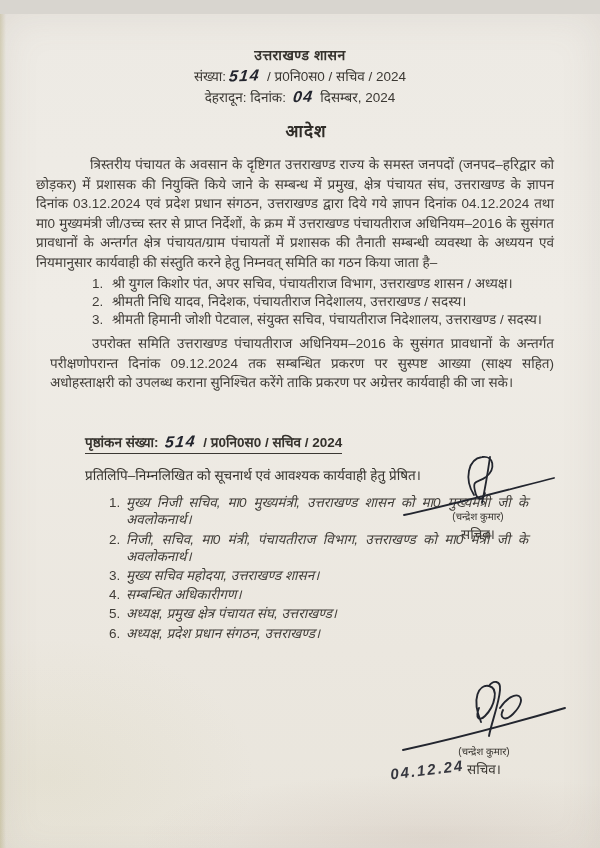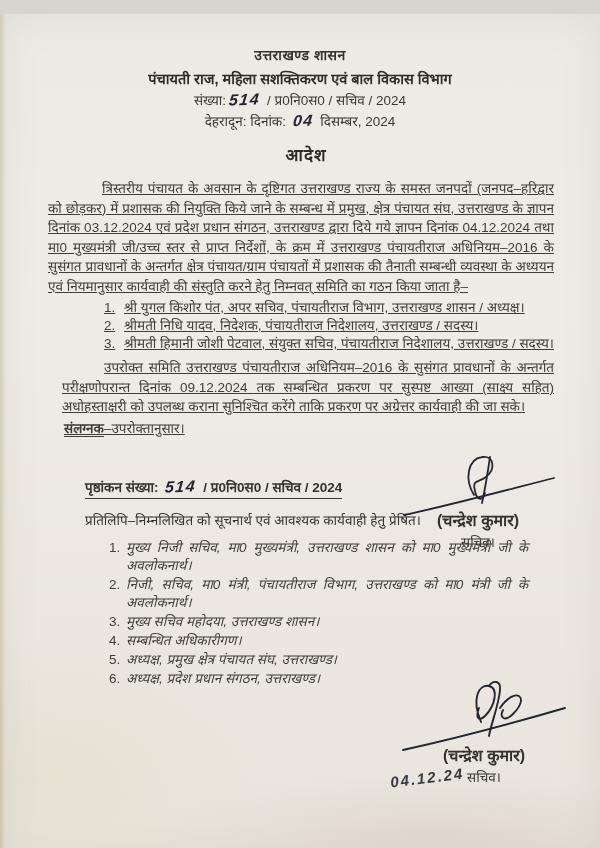--- a/index.html
+++ b/index.html
@@ -50,41 +50,40 @@
     font-weight: bold;
     font-size: 16px;
     color: #23252e;
     letter-spacing: 1.5px;
     transform: skewX(-8deg) rotate(-2deg);
     padding: 0 3px;
   }
 
   
   .bodytext {
-    padding: 0 46px 0 48px;
+    padding: 0 46px 0 36px;
     font-size: 13.5px;
     line-height: 19.5px;
     text-align: justify;
-    text-decoration: underline;
   }
   .para1 { margin: 13px 0 0 0; text-indent: 54px; }
   .clist { margin: 3px 0 0 56px; }
   .clist .li { display: flex; line-height: 17.8px; text-align: justify; }
   .clist .num { flex: 0 0 20px; }
   .clist .txt { flex: 1; }
   .para2 { margin: 6px 0 0 14px; text-indent: 42px; }
   .encl  { margin: 2px 0 0 16px; }
   .u-label { font-weight: bold; text-decoration: underline; text-underline-offset: 3px; }
 
   
   .sig { position: absolute; width: 180px; text-align: center; }
   .sig1 { top: 437px; right: 32px; }
   .sig2 { top: 664px; right: 26px; }
   .sig svg { display: block; margin: 0 auto -12px auto; }
-  .sname  { font-size: 16px; color: #35322d; font-weight: bold; }
+  .sname  { font-size: 10px; color: #35322d; font-weight: normal; }
   .stitle { font-size: 13.5px; color: #3b3833; margin-top: 2px; position: relative; }
   .handdate {
     position: absolute;
     left: -4px; top: 1px;
     font-style: italic;
     font-weight: bold;
     font-size: 15px;
     color: #23252e;
     letter-spacing: 2px;
     transform: rotate(-7deg);
@@ -111,21 +110,20 @@
 </style>
 </head>
 <body>
 
 <div class="page">
   <div class="edge-left"></div>
   <div class="edge-bottom"></div>
 
   <div class="header">
     <div class="gov">उत्तराखण्ड शासन</div>
-    <div class="dept">पंचायती राज, महिला सशक्तिकरण एवं बाल विकास विभाग</div>
     <div class="numline">
       <span>संख्या:</span><span class="hand">514</span>
       <span>/ प्र0नि0स0 / सचिव / 2024</span>
     </div>
     <div class="dateline">
       <span>देहरादून: दिनांक:</span>
       <span class="hand">04</span>
       <span>दिसम्बर, 2024</span>
     </div>
     <div class="order-title">आदेश</div>
@@ -144,21 +142,20 @@
         <span class="txt">श्रीमती निधि यादव, निदेशक, पंचायतीराज निदेशालय, उत्तराखण्ड / सदस्य।</span>
       </div>
       <div class="li">
         <span class="num">3.</span>
         <span class="txt">श्रीमती हिमानी जोशी पेटवाल, संयुक्त सचिव, पंचायतीराज निदेशालय, उत्तराखण्ड / सदस्य।</span>
       </div>
     </div>
 
     <p class="para2">उपरोक्त समिति उत्तराखण्ड पंचायतीराज अधिनियम–2016 के सुसंगत प्रावधानों के अन्तर्गत परीक्षणोपरान्त दिनांक 09.12.2024 तक सम्बन्धित प्रकरण पर सुस्पष्ट आख्या (साक्ष्य सहित) अधोहस्ताक्षरी को उपलब्ध कराना सुनिश्चित करेंगे ताकि प्रकरण पर अग्रेत्तर कार्यवाही की जा सके।</p>
 
-    <p class="encl"><span class="u-label">संलग्नक</span><span>–उपरोक्तानुसार।</span></p>
   </div>
 
   <div class="sig sig1">
     <svg width="160" height="70" viewBox="0 0 160 70" aria-hidden="true">
       <g fill="none" stroke="#23262f" stroke-width="1.8" stroke-linecap="round">
         <path d="M76,44 C66,28 70,8 84,6 C96,4 98,18 88,26 C80,32 74,28 77,40 C79,50 85,50 87,42"></path>
         <path d="M92,6 C90,20 87,38 84,52"></path>
         <path d="M6,64 C45,56 105,40 156,27"></path>
       </g>
     </svg>

